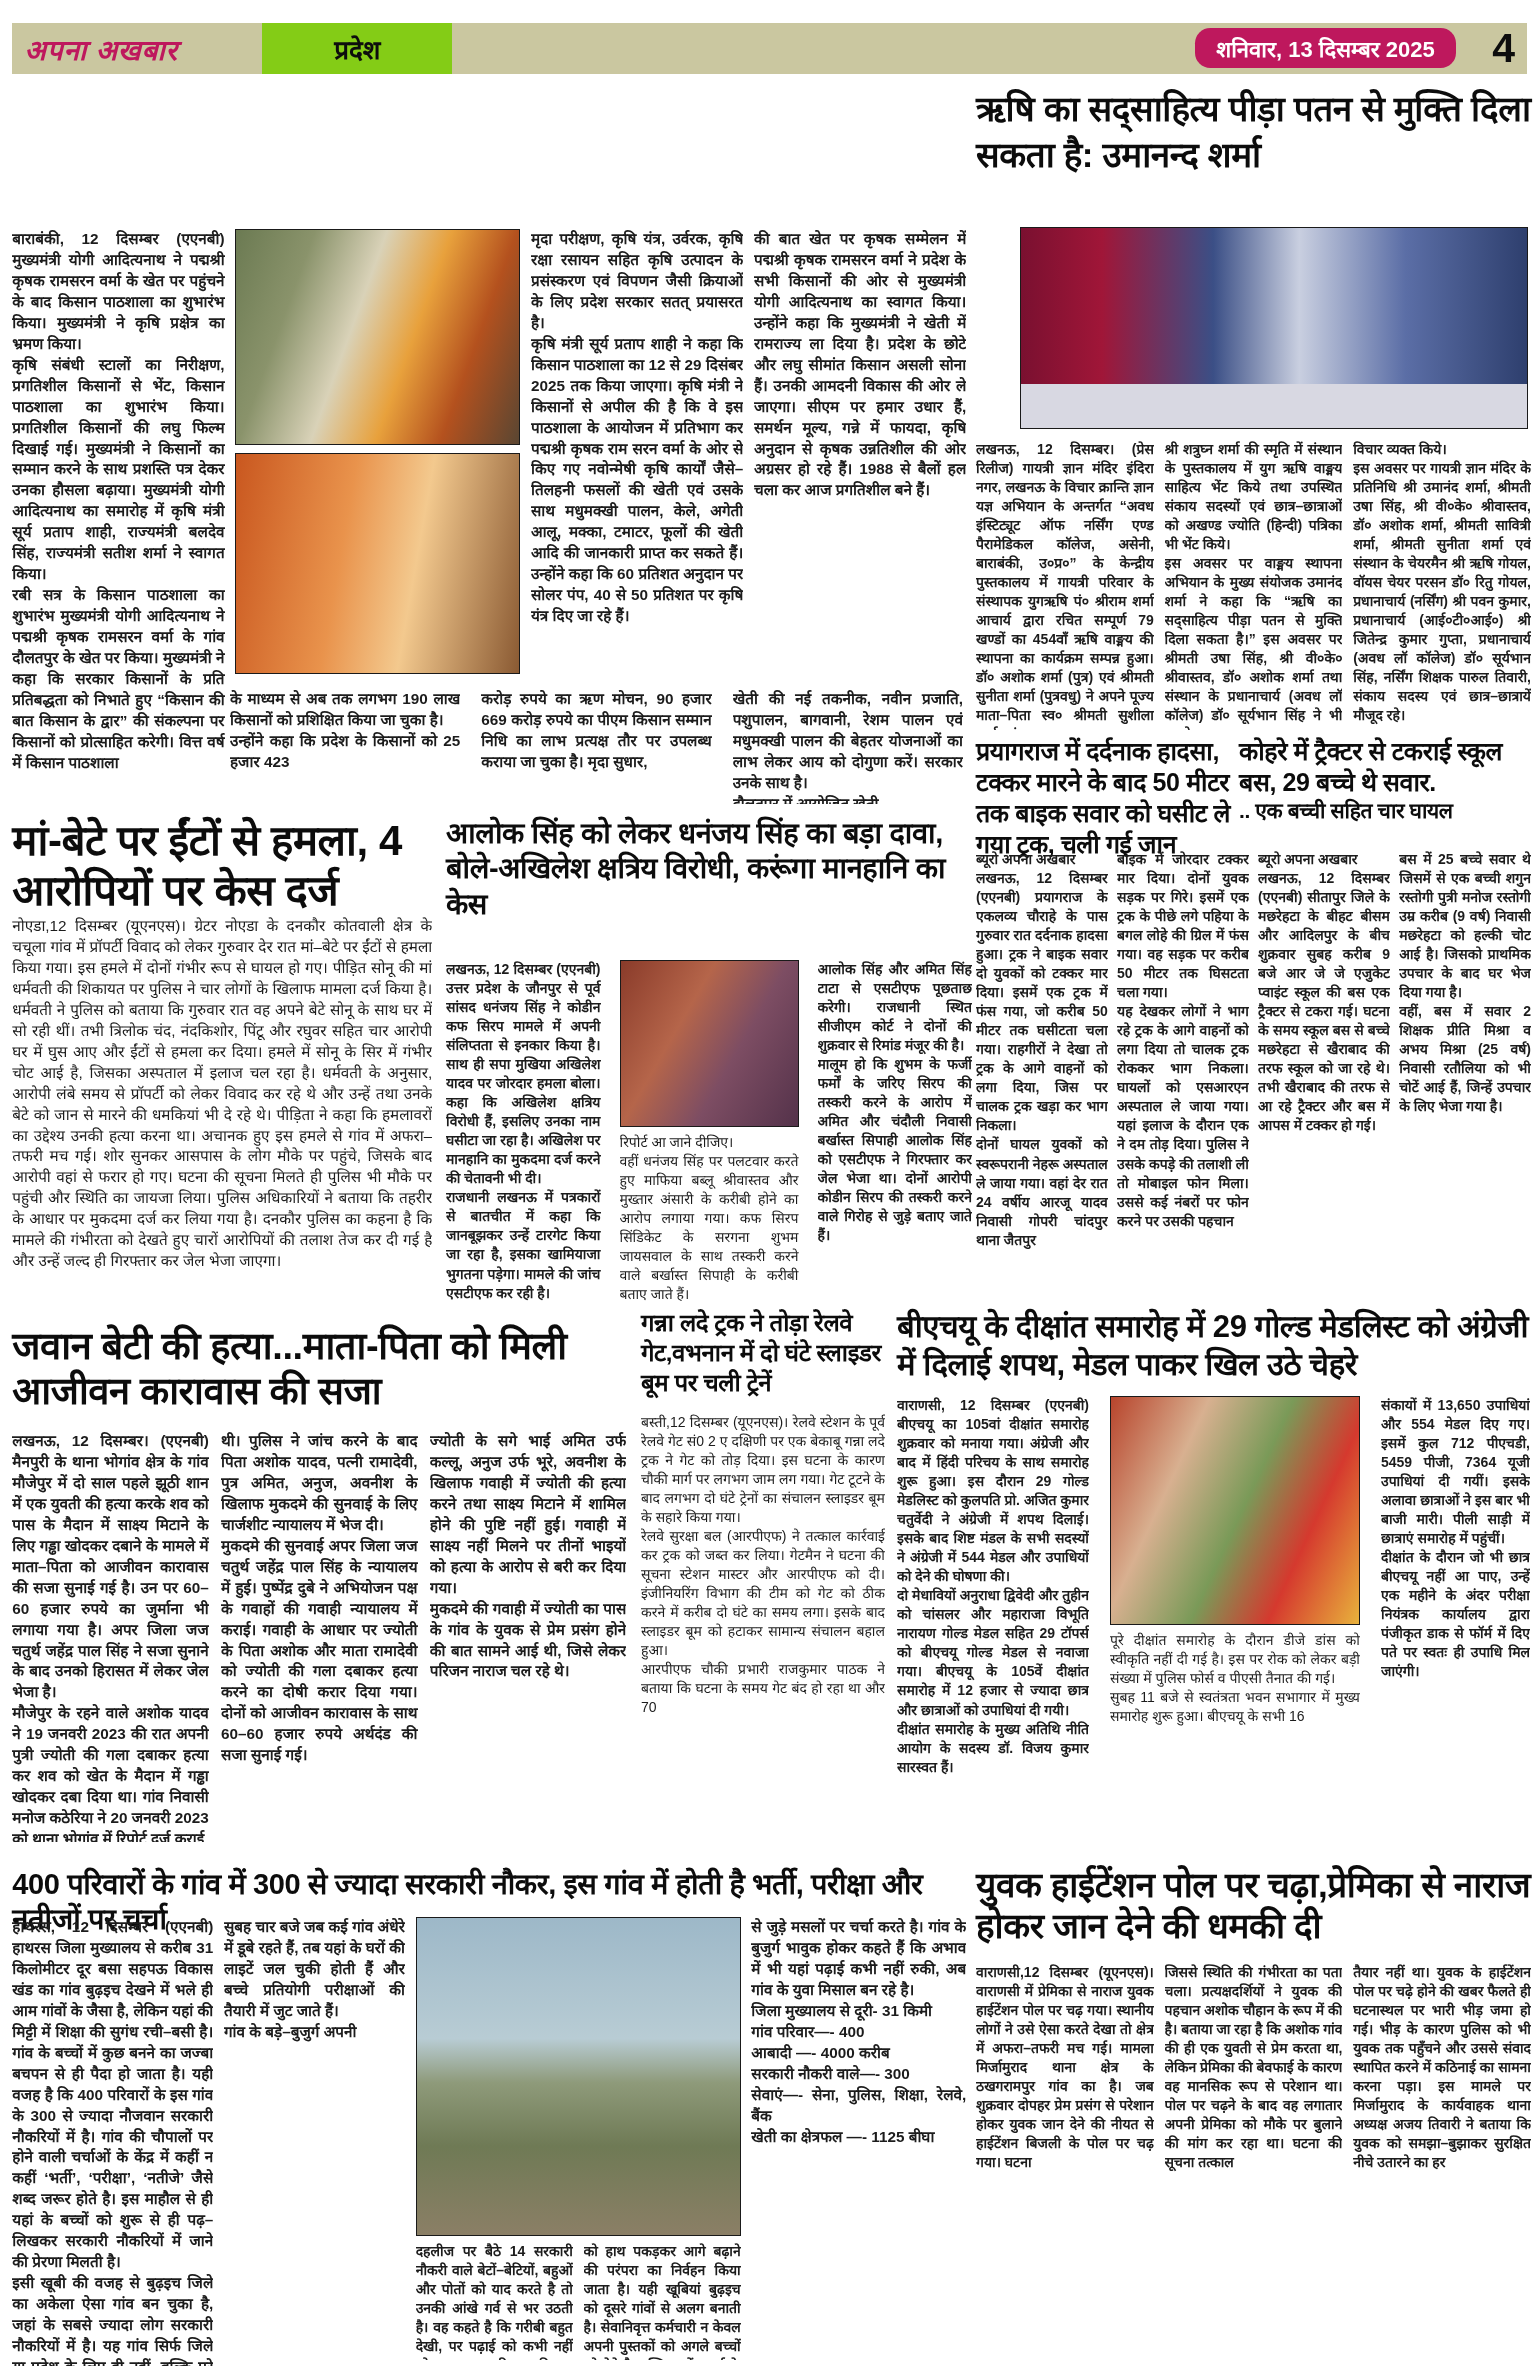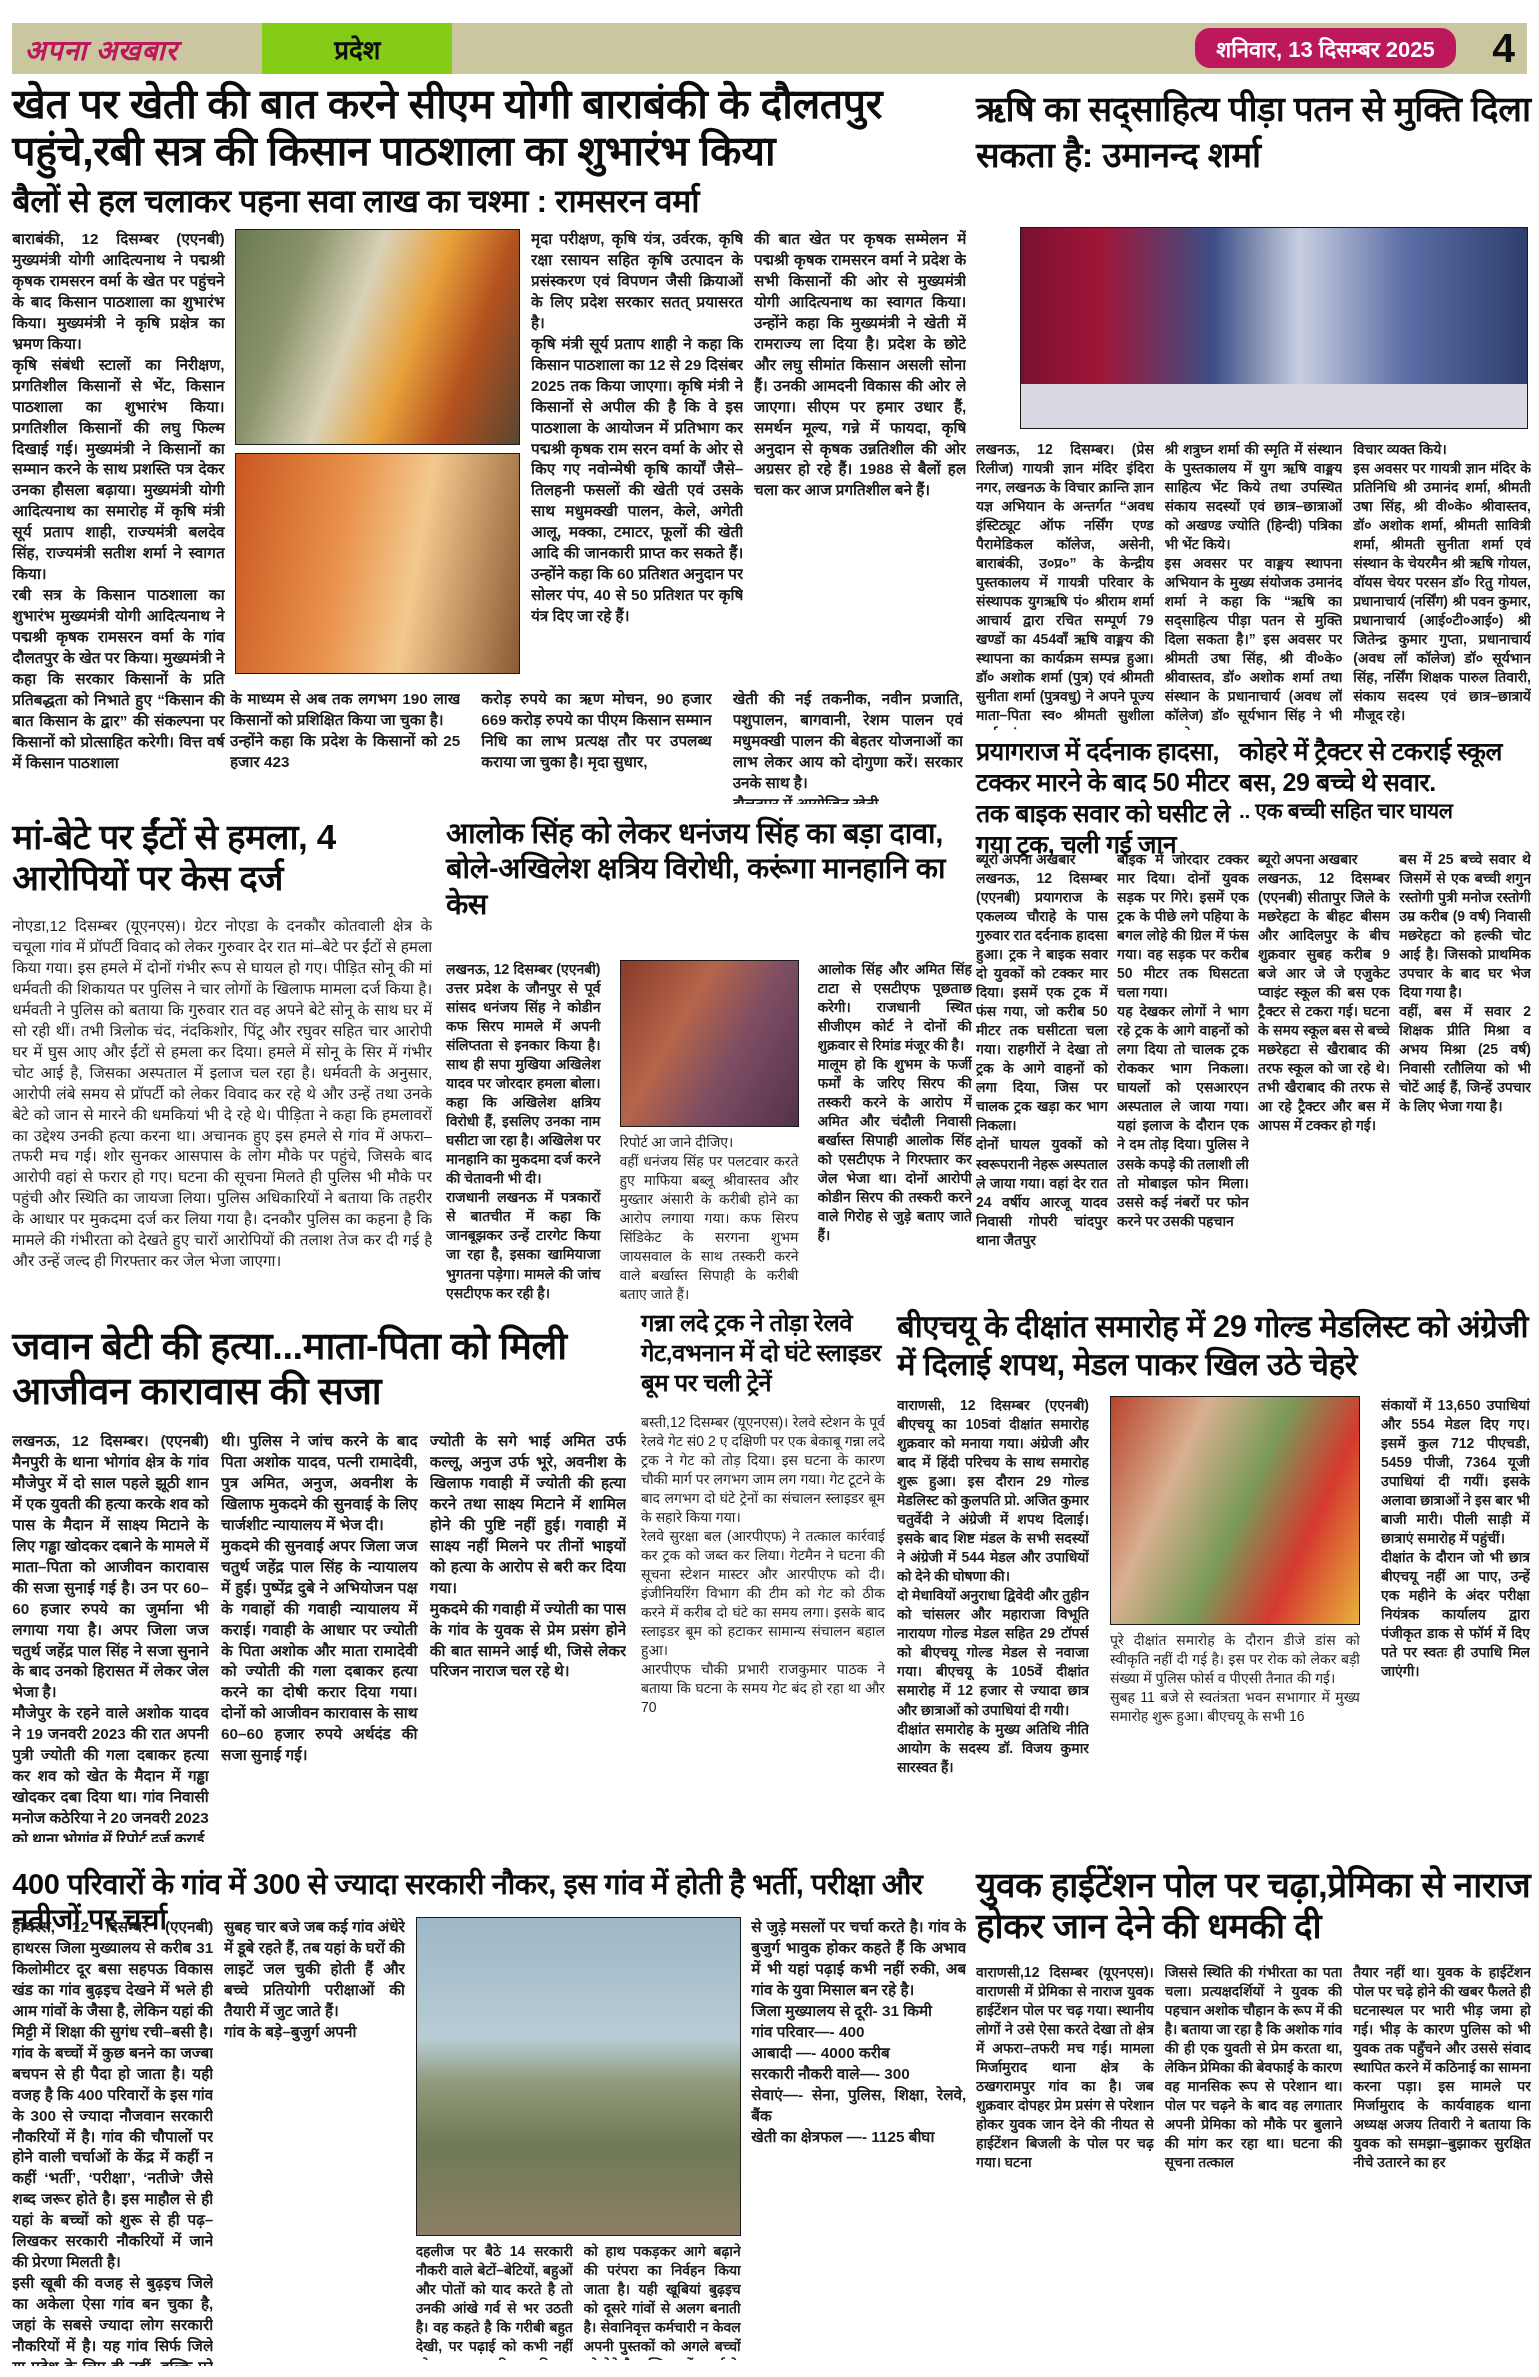--- a/index.html
+++ b/index.html
@@ -12,21 +12,21 @@
   .section-box{position:absolute;left:250px;top:0;width:190px;height:51px;background:#84cc16;
                display:flex;align-items:center;justify-content:center;font-size:26px;font-weight:800;color:#0d0d0d;}
   .date-pill{position:absolute;right:71px;top:5.4px;height:40px;background:#be185d;color:#fff;border-radius:15.3px;
              display:flex;align-items:center;padding:0 21.5px;font-size:22px;font-weight:700;}
   .page-num{position:absolute;right:12.3px;top:1.5px;font-size:41px;font-weight:800;color:#0d0d0d;}
   
   .hl{font-weight:800;color:#0c0c0c;white-space:pre-line;letter-spacing:-0.4px;}
   .hl-main{font-size:41px;line-height:1.14;}
   .hl-sub{font-size:32px;line-height:1.2;margin-top:7.7px;font-weight:800;}
   .hl-right{font-size:35px;line-height:1.3;}
-  .hl-m{font-size:35px;line-height:1.18;}
+  .hl-m{font-size:42px;line-height:1.18;}
   .hl-s{font-size:29px;line-height:1.22;}
   .hl-xs{font-size:25px;line-height:1.24;}
   .hl-xxs{font-size:21px;line-height:1.25;font-weight:800;}
   
   .bt{font-size:15.3px;line-height:1.37;text-align:justify;white-space:pre-line;color:#1c1c1c;overflow:hidden;}
   .bt-s{font-size:14px;line-height:1.36;}
   .cols{display:flex;}
   .col{flex:1 1 0;overflow:hidden;font-weight:bold;}
   
   .ph{border:1.5px solid #1a1a1a;box-sizing:border-box;}
@@ -44,24 +44,20 @@
 
 <div class="page">
 
   <div class="abs masthead">
     <div class="paper-name">अपना अखबार</div>
     <div class="section-box">प्रदेश</div>
     <div class="date-pill">शनिवार, 13 दिसम्बर 2025</div>
     <div class="page-num">4</div>
   </div>
 
-  <div class="abs" style="left:12.3px;top:81px;width:951px;">
-    <div class="hl hl-main">खेत पर खेती की बात करने सीएम योगी बाराबंकी के दौलतपुर पहुंचे,रबी सत्र की किसान पाठशाला का शुभारंभ किया</div>
-    <div class="hl hl-sub">बैलों से हल चलाकर पहना सवा लाख का चश्मा : रामसरन वर्मा</div>
-  </div>
 
   <div class="abs cols" style="left:12.3px;top:229px;width:954px;height:575px;gap:10.7px;">
     <div class="col bt">बाराबंकी, 12 दिसम्बर (एएनबी) मुख्यमंत्री योगी आदित्यनाथ ने पद्मश्री कृषक रामसरन वर्मा के खेत पर पहुंचने के बाद किसान पाठशाला का शुभारंभ किया। मुख्यमंत्री ने कृषि प्रक्षेत्र का भ्रमण किया।
 कृषि संबंधी स्टालों का निरीक्षण, प्रगतिशील किसानों से भेंट, किसान पाठशाला का शुभारंभ किया। प्रगतिशील किसानों की लघु फिल्म दिखाई गई। मुख्यमंत्री ने किसानों का सम्मान करने के साथ प्रशस्ति पत्र देकर उनका हौसला बढ़ाया। मुख्यमंत्री योगी आदित्यनाथ का समारोह में कृषि मंत्री सूर्य प्रताप शाही, राज्यमंत्री बलदेव सिंह, राज्यमंत्री सतीश शर्मा ने स्वागत किया।
 रबी सत्र के किसान पाठशाला का शुभारंभ मुख्यमंत्री योगी आदित्यनाथ ने पद्मश्री कृषक रामसरन वर्मा के गांव दौलतपुर के खेत पर किया। मुख्यमंत्री ने कहा कि सरकार किसानों के प्रति प्रतिबद्धता को निभाते हुए “किसान की बात किसान के द्वार” की संकल्पना पर किसानों को प्रोत्साहित करेगी। वित्त वर्ष में किसान पाठशाला</div>
     <div style="width:285px;flex:0 0 auto;">
       <div class="ph ph-yogi" style="width:285px;height:216px;"></div>
       <div class="ph ph-sikh" style="width:285px;height:221px;margin-top:7.7px;"></div>
     </div>
     <div class="col bt" style="max-height:445px;">मृदा परीक्षण, कृषि यंत्र, उर्वरक, कृषि रक्षा रसायन सहित कृषि उत्पादन के प्रसंस्करण एवं विपणन जैसी क्रियाओं के लिए प्रदेश सरकार सतत् प्रयासरत है।

